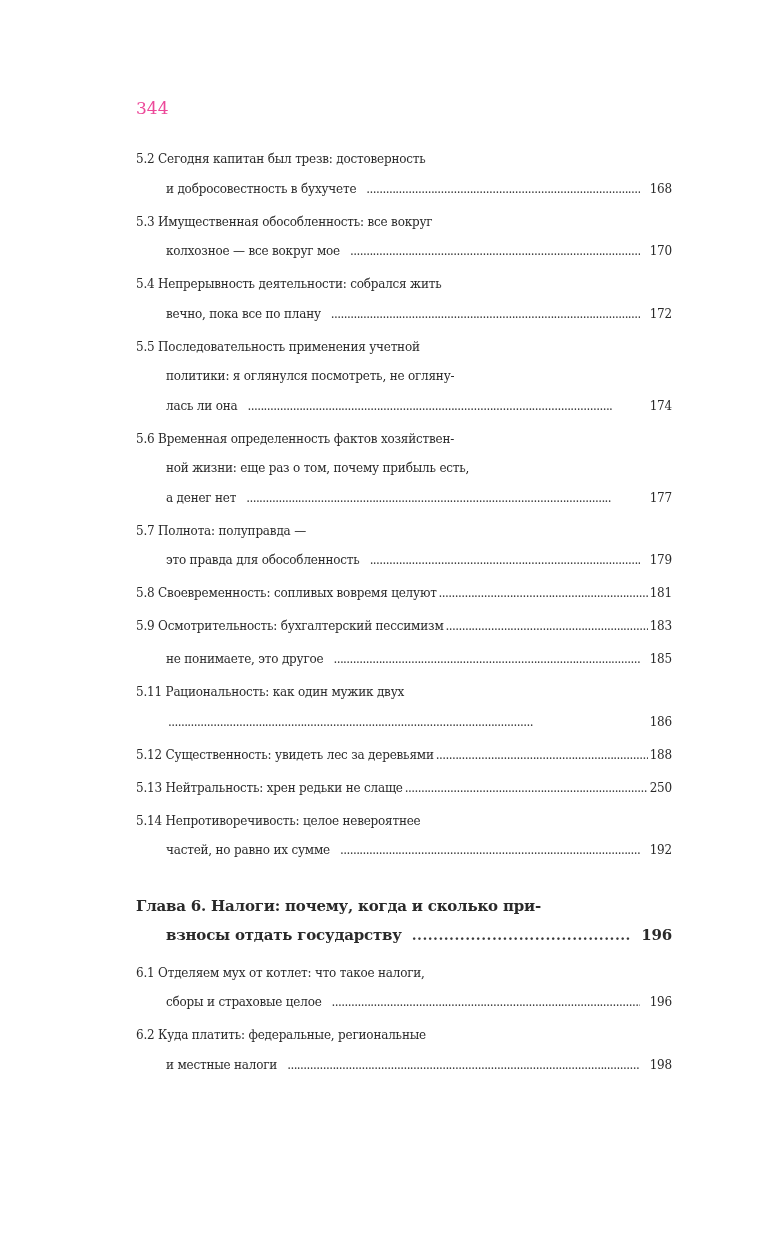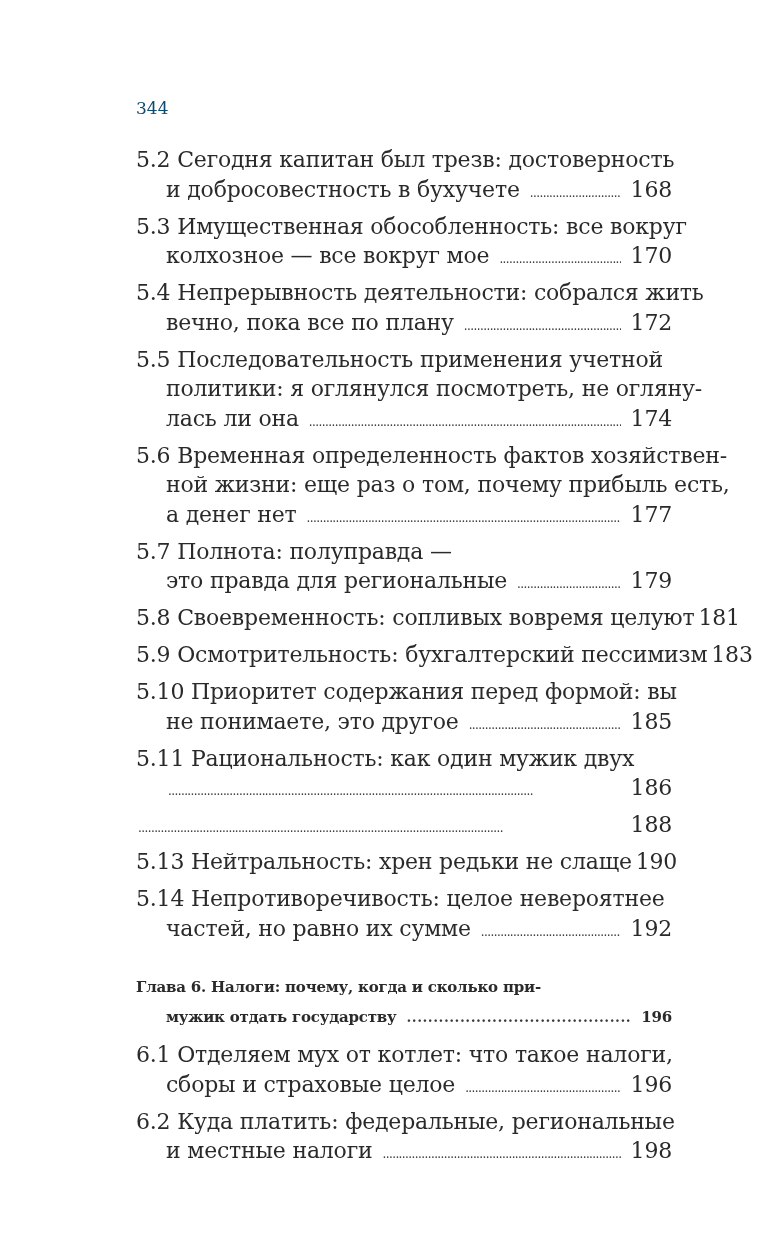--- a/index.html
+++ b/index.html
@@ -1,20 +1,20 @@
 <!DOCTYPE html>
 <html><head>
   <meta charset="utf-8">
   <style>
     html, body { margin: 0; padding: 0; background: #ffffff; }
     body { width: 768px; height: 1241px; position: relative; overflow: hidden;
            font-family: "DejaVu Serif", "Liberation Serif", serif; color: #2a2a2a; }
-    .page-number { position: absolute; left: 136px; top: 98px; font-size: 17px; color: #0c4a6e; }
+    .page-number { position: absolute; left: 136px; top: 98px; font-size: 17px; color: #ec4899; }
     .toc { position: absolute; left: 136px; top: 145px; width: 536px; }
-    .entry { margin-bottom: 3.5px; font-size: 22px; line-height: 29.5px; letter-spacing: -0.2px; }
+    .entry { margin-bottom: 3.5px; font-size: 12px; line-height: 29.5px; letter-spacing: -0.2px; }
     .entry.chapter { font-weight: bold; font-size: 15px; margin-top: 26px; margin-bottom: 8px; }
     .line { display: flex; align-items: baseline; white-space: nowrap; }
     .line.indent { padding-left: 30px; gap: 8px; }
     .line .text { flex: 0 0 auto; }
     .line .dots { flex: 1 1 auto; overflow: hidden; margin: 0 2px; font-size: 12px; letter-spacing: 0.5px;
                   color: #3a3a3a; position: relative; top: 0px; }
     .line .dots::before { content: ". . . . . . . . . . . . . . . . . . . . . . . . . . . . . . . . . . . . . . . . . . . . . . . . . . . . . . . . . . . . . . . . . . . . . . . . . . . . . . . . . . . . . . . . . . . . . . . . . . . . . . . . . . . . . . . . . ";
                           letter-spacing: -2.2px; }
     .chapter .dots { font-size: 14px; font-weight: bold; }
     .line .pg { flex: 0 0 auto; }
@@ -85,21 +85,21 @@
         <span class="dots"></span>
         <span class="pg">177</span>
       </div>
   </div>
 
   <div class="entry">
     <div class="line">
         <span class="text">5.7 Полнота: полуправда —</span>
       </div>
     <div class="line indent">
-        <span class="text">это правда для региональные</span>
+        <span class="text">это правда для обособленность</span>
         <span class="dots"></span>
         <span class="pg">179</span>
       </div>
   </div>
 
   <div class="entry">
     <div class="line">
         <span class="text">5.8 Своевременность: сопливых вовремя целуют</span>
         <span class="dots"></span>
         <span class="pg">181</span>
@@ -108,72 +108,70 @@
 
   <div class="entry">
     <div class="line">
         <span class="text">5.9 Осмотрительность: бухгалтерский пессимизм</span>
         <span class="dots"></span>
         <span class="pg">183</span>
       </div>
   </div>
 
   <div class="entry">
-    <div class="line">
-        <span class="text">5.10 Приоритет содержания перед формой: вы</span>
-      </div>
     <div class="line indent">
         <span class="text">не понимаете, это другое</span>
         <span class="dots"></span>
         <span class="pg">185</span>
       </div>
   </div>
 
   <div class="entry">
     <div class="line">
         <span class="text">5.11 Рациональность: как один мужик двух</span>
       </div>
     <div class="line indent">
         <span class="dots"></span>
         <span class="pg">186</span>
       </div>
   </div>
 
   <div class="entry">
     <div class="line">
+        <span class="text">5.12 Существенность: увидеть лес за деревьями</span>
         <span class="dots"></span>
         <span class="pg">188</span>
       </div>
   </div>
 
   <div class="entry">
     <div class="line">
         <span class="text">5.13 Нейтральность: хрен редьки не слаще</span>
         <span class="dots"></span>
-        <span class="pg">190</span>
+        <span class="pg">250</span>
       </div>
   </div>
 
   <div class="entry">
     <div class="line">
         <span class="text">5.14 Непротиворечивость: целое невероятнее</span>
       </div>
     <div class="line indent">
         <span class="text">частей, но равно их сумме</span>
         <span class="dots"></span>
         <span class="pg">192</span>
       </div>
   </div>
 
   <div class="entry chapter">
     <div class="line">
         <span class="text">Глава 6. Налоги: почему, когда и сколько при-</span>
       </div>
     <div class="line indent">
-        <span class="text">мужик отдать государству</span>
+        <span class="text">взносы отдать государству</span>
         <span class="dots"></span>
         <span class="pg">196</span>
       </div>
   </div>
 
   <div class="entry">
     <div class="line">
         <span class="text">6.1 Отделяем мух от котлет: что такое налоги,</span>
       </div>
     <div class="line indent">

